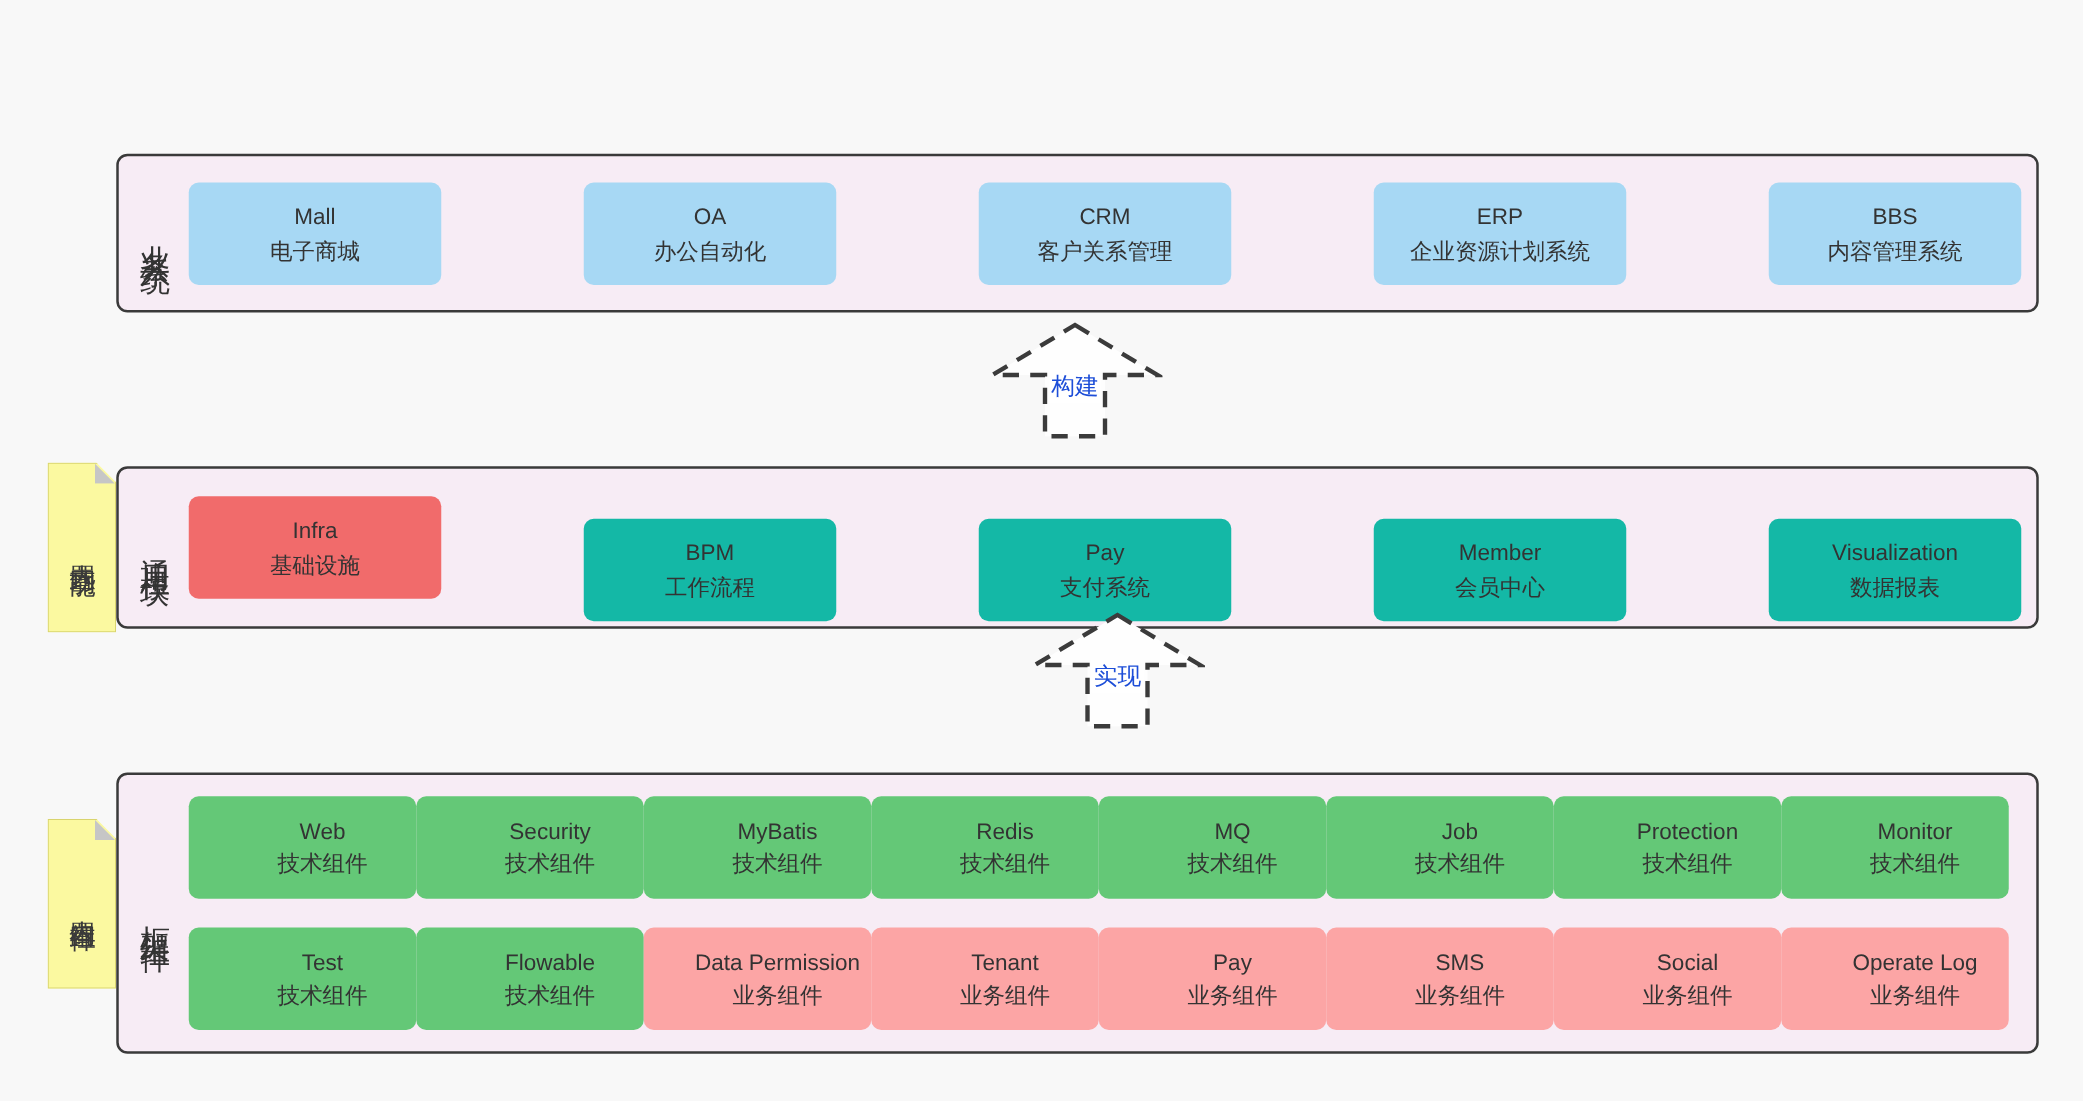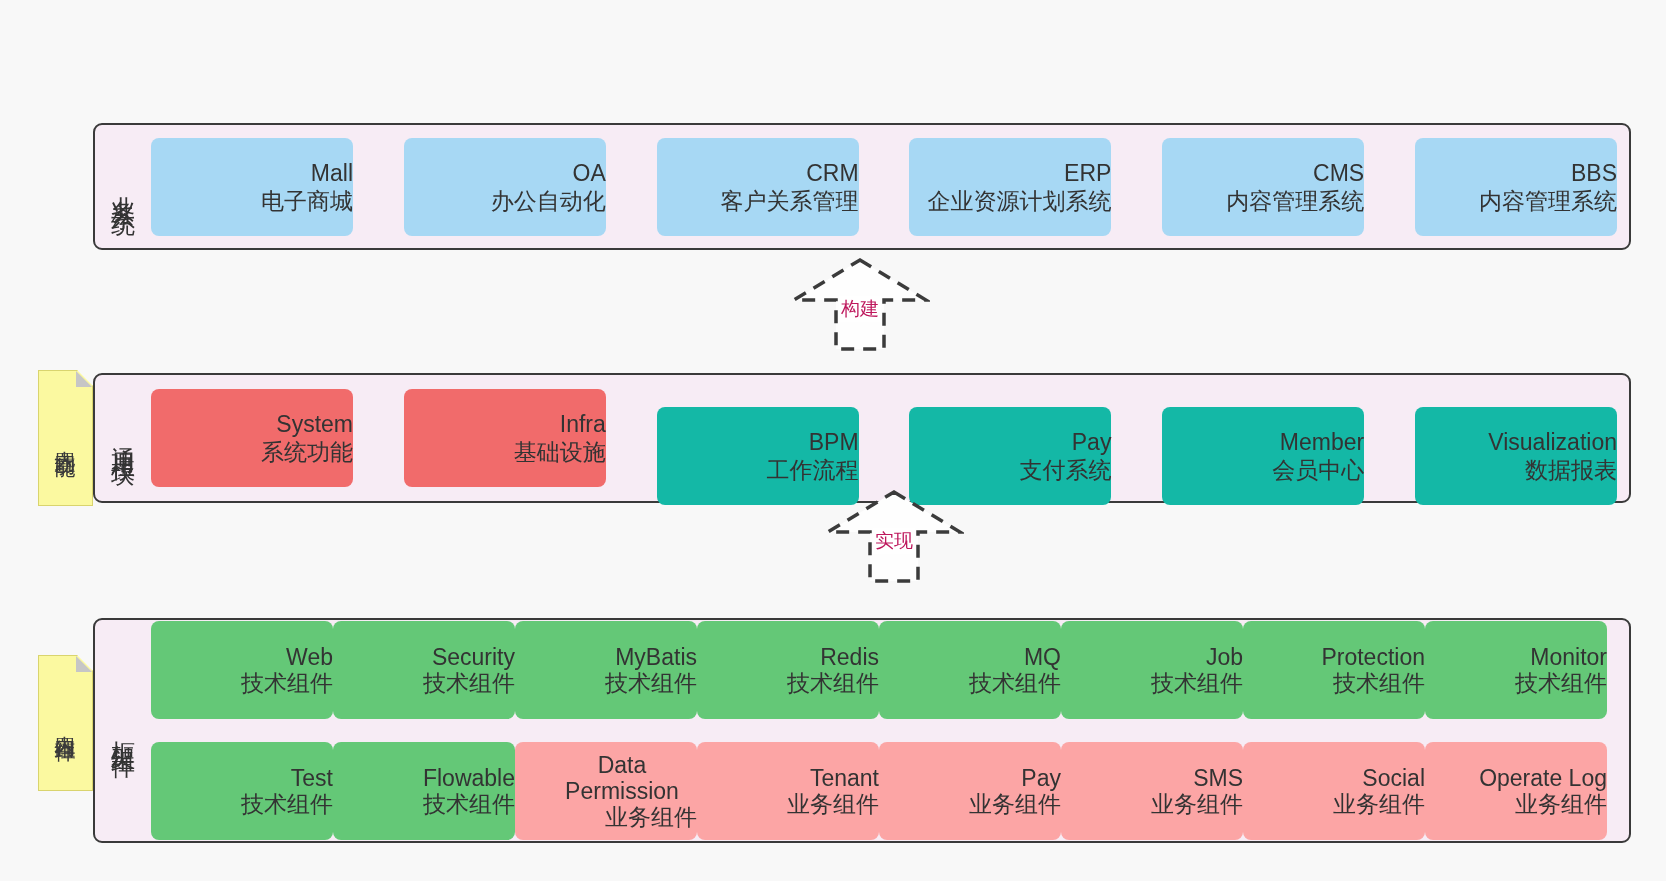--- a/index.html
+++ b/index.html
@@ -29,22 +29,22 @@
     padding-right:12px;
   }
   #panel-framework .boxes-col{
     flex:1;display:flex;flex-direction:column;justify-content:center;gap:23px;
     padding-right:30px;
   }
   #panel-framework .boxes{flex:none;padding:0;justify-content:space-between;}
   
   .box{
     border-radius:8px;display:flex;flex-direction:column;
-    align-items:flex-end;justify-content:center;text-align:center;
-    width:202px;height:98px;line-height:28px;font-size:23px;color:#333;
+    align-items:center;justify-content:center;text-align:center;
+    width:202px;height:82px;line-height:28px;font-size:18px;color:#333;
   }
   .box .en,.box .zh{display:block;}
   .blue{background:#a7d8f4;}
   .red{background:#f16b6b;}
   .pink{background:#14b8a6;margin-top:36px;}
   .green{background:#64c877;}
   .lgreen{background:#fca5a5;}
   #panel-framework .box{width:150px;line-height:26px;padding-left:32px;}
   
   .sticky-note{
@@ -64,21 +64,21 @@
     background:#c6c6c6;
     clip-path:polygon(0 0,100% 100%,0 100%);
   }
   
   .arrow{position:absolute;width:140px;height:98px;z-index:2;}
   #arrow-build{left:790px;top:256px;}
   #arrow-implement{left:824px;top:488px;}
   .arrow svg{position:absolute;left:0;top:0;}
   .arrow-label{
     position:absolute;left:50%;top:40px;transform:translateX(-50%);
-    font-size:19px;color:#be185d;background:#ffffff;padding:0 2px;white-space:nowrap;
+    font-size:19px;color:#1d4ed8;background:#ffffff;padding:0 2px;white-space:nowrap;
   }
 </style>
 </head>
 <body>
 
 <div class="sticky-note" id="note-modules">
   <div class="fold"></div>
   <span class="note-text">内置功能</span>
 </div>
 <div class="sticky-note" id="note-framework">
@@ -97,47 +97,39 @@
       <span class="en">OA</span>
       <span class="zh">办公自动化</span>
     </div>
     <div class="box blue">
       <span class="en">CRM</span>
       <span class="zh">客户关系管理</span>
     </div>
     <div class="box blue">
       <span class="en">ERP</span>
       <span class="zh">企业资源计划系统</span>
-    </div>
-    <div class="box blue">
-      <span class="en">CMS</span>
-      <span class="zh">内容管理系统</span>
     </div>
     <div class="box blue">
       <span class="en">BBS</span>
       <span class="zh">内容管理系统</span>
     </div>
   </div>
 </section>
 
 <div class="arrow" id="arrow-build">
   <svg width="140" height="98" viewBox="0 0 140 98">
     <path d="M70,4 L136,44 L94,44 L94,93 L46,93 L46,44 L4,44 Z" fill="#fefefe" stroke="#3b3b3b" stroke-width="3.5" stroke-dasharray="13 9" stroke-linejoin="miter"></path>
   </svg>
   <span class="arrow-label">构建</span>
 </div>
 
 <section class="panel" id="panel-modules">
   <div class="panel-label">通用模块</div>
   <div class="boxes">
     <div class="box red">
-      <span class="en">System</span>
-      <span class="zh">系统功能</span>
-    </div>
-    <div class="box red">
       <span class="en">Infra</span>
       <span class="zh">基础设施</span>
     </div>
     <div class="box pink">
       <span class="en">BPM</span>
       <span class="zh">工作流程</span>
     </div>
     <div class="box pink">
       <span class="en">Pay</span>
       <span class="zh">支付系统</span>

